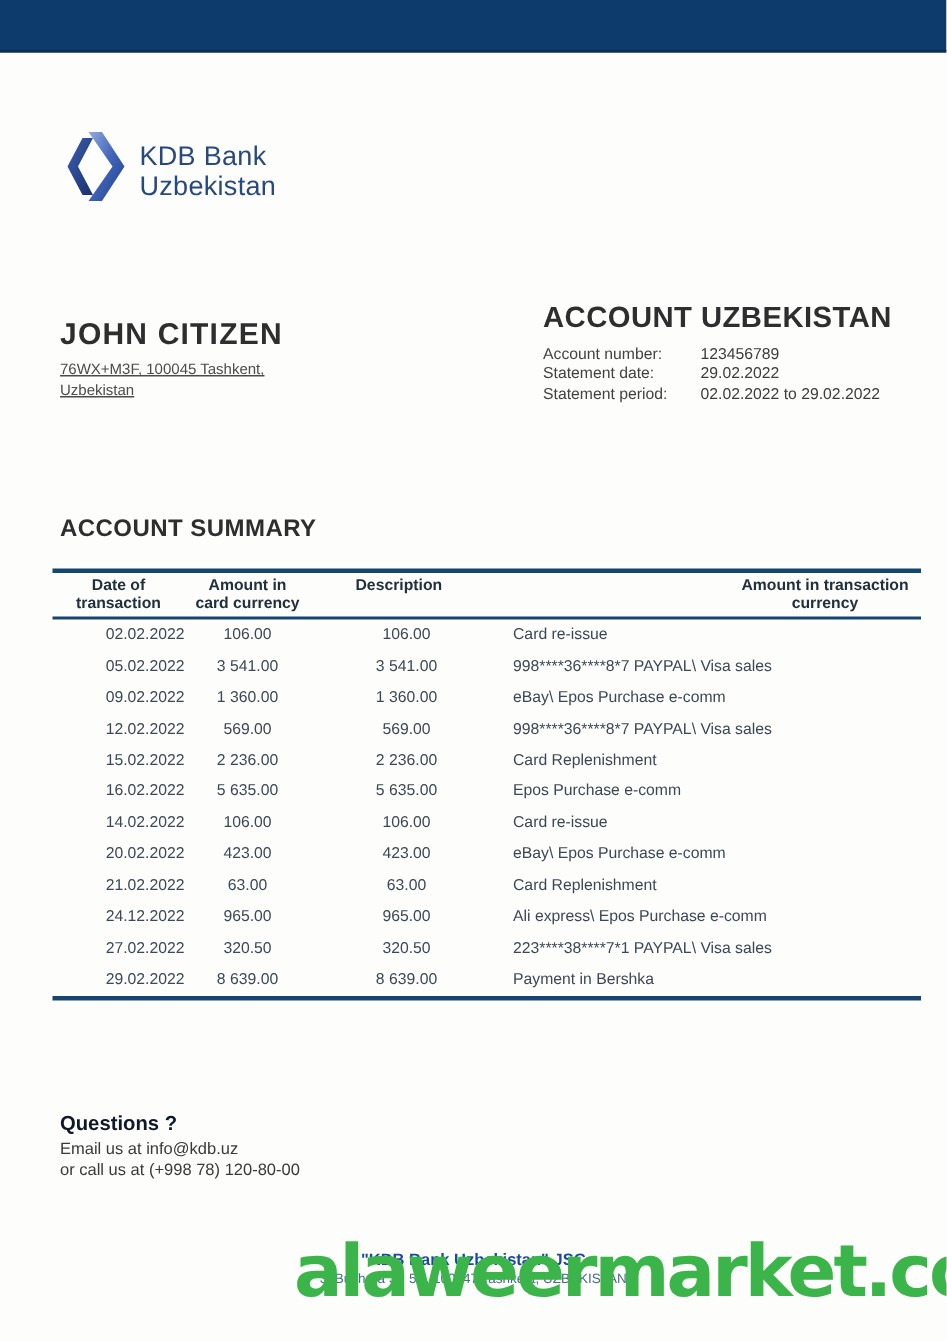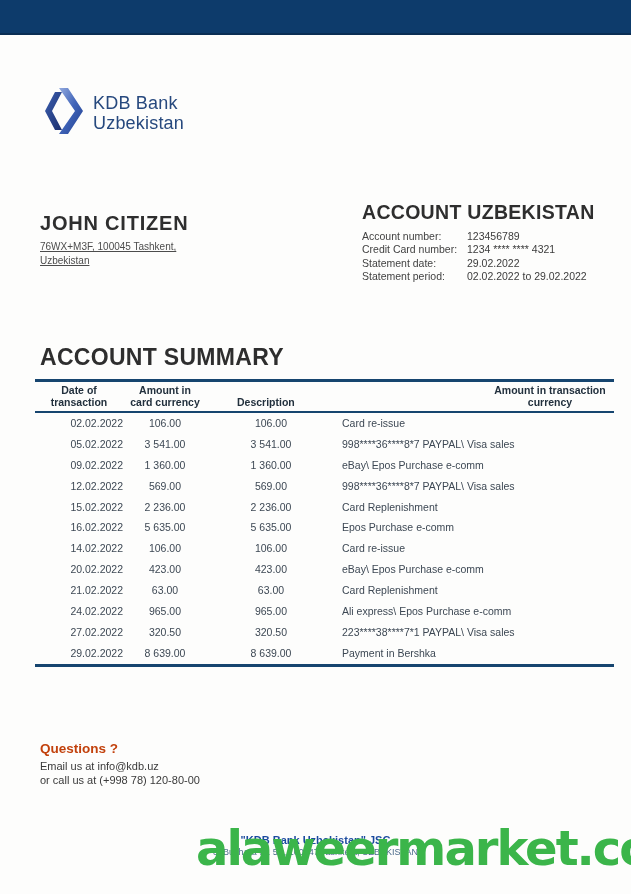--- a/index.html
+++ b/index.html
@@ -20,38 +20,38 @@
   .customer-addr{font-size:10px;line-height:13.5px;color:#4c4c4c;text-decoration:underline;}
   .customer-addr.first{margin-top:5px;}
   
   .statement{position:absolute;left:362px;top:201px;}
   .stmt-title{font-size:19.5px;font-weight:bold;color:#2e2e2e;letter-spacing:.3px;}
   .stmt-fields{margin-top:6px;}
   .stmt-row{font-size:10.5px;line-height:13.4px;color:#424242;display:flex;}
   .stmt-row .lbl{width:105px;flex:0 0 105px;}
   .stmt-row .val{color:#3c3c3c;}
   
-  .summary-title{position:absolute;left:40px;top:344px;font-size:23px;font-weight:bold;color:#2e2e2e;letter-spacing:.3px;}
+  .summary-title{position:absolute;left:40px;top:344px;font-size:16px;font-weight:bold;color:#2e2e2e;letter-spacing:.3px;}
   .tbl{position:absolute;left:35px;top:379px;width:579px;border-top:3px solid #16456f;}
-  .thead{display:flex;align-items:flex-end;border-bottom:2px solid #16456f;padding:3px 0;min-height:23px;}
+  .thead{display:flex;align-items:flex-start;border-bottom:2px solid #16456f;padding:3px 0;min-height:23px;}
   .th{font-size:10.5px;font-weight:bold;line-height:11.5px;color:#22303d;text-align:center;}
   .th.c1{width:88px;padding:0 9px;box-sizing:border-box;}
   .th.c2{width:84px;padding:0 4px;box-sizing:border-box;}
   .th.c3{width:128px;padding:0 5px;box-sizing:border-box;}
   .th.c4{flex:1;text-align:left;padding-left:30px;}
   .tr{display:flex;height:20.9px;line-height:20.9px;}
   .td{font-size:10.5px;color:#3d4854;white-space:nowrap;overflow:hidden;}
   .td.c1{width:88px;padding-left:9px;box-sizing:border-box;text-align:right;}
   .td.c2{width:84px;text-align:center;}
   .td.c3{width:128px;text-align:center;}
   .td.c4{flex:1;padding-left:7px;}
   .tbl-bottom{border-bottom:3px solid #16456f;}
   
   .questions{position:absolute;left:40px;top:741px;}
-  .q-title{font-size:13.5px;font-weight:bold;color:#c2410c;margin-bottom:3px;}
+  .q-title{font-size:13.5px;font-weight:bold;color:#0f172a;margin-bottom:3px;}
   .q-line{font-size:11px;line-height:14px;color:#3a3a3a;}
   
   .footer{position:absolute;left:0;top:834px;width:631px;text-align:center;}
   .f-company{font-size:11px;font-weight:bold;color:#1a4a9e;line-height:13px;}
   .f-address{font-size:9px;color:#4a6a8a;line-height:11px;}
   
   .watermark{
     position:absolute;left:196px;top:820px;z-index:5;
     font-size:48px;font-weight:bold;letter-spacing:-2px;
     color:#3bb54a;white-space:nowrap;
@@ -94,24 +94,20 @@
 </div>
 
 <div class="statement">
   <div class="stmt-title">ACCOUNT UZBEKISTAN</div>
   <div class="stmt-fields">
     <div class="stmt-row">
       <span class="lbl">Account number:</span>
       <span class="val">123456789</span>
     </div>
     <div class="stmt-row">
-      <span class="lbl">Credit Card number:</span>
-      <span class="val">1234 **** **** 4321</span>
-    </div>
-    <div class="stmt-row">
       <span class="lbl">Statement date:</span>
       <span class="val">29.02.2022</span>
     </div>
     <div class="stmt-row">
       <span class="lbl">Statement period:</span>
       <span class="val">02.02.2022 to 29.02.2022</span>
     </div>
   </div>
 </div>
 
@@ -183,21 +179,21 @@
       </div>
 
       <div class="tr">
         <div class="td c1">21.02.2022</div>
         <div class="td c2">63.00</div>
         <div class="td c3">63.00</div>
         <div class="td c4">Card Replenishment</div>
       </div>
 
       <div class="tr">
-        <div class="td c1">24.02.2022</div>
+        <div class="td c1">24.12.2022</div>
         <div class="td c2">965.00</div>
         <div class="td c3">965.00</div>
         <div class="td c4">Ali express\ Epos Purchase e-comm</div>
       </div>
 
       <div class="tr">
         <div class="td c1">27.02.2022</div>
         <div class="td c2">320.50</div>
         <div class="td c3">320.50</div>
         <div class="td c4">223****38****7*1 PAYPAL\ Visa sales</div>

